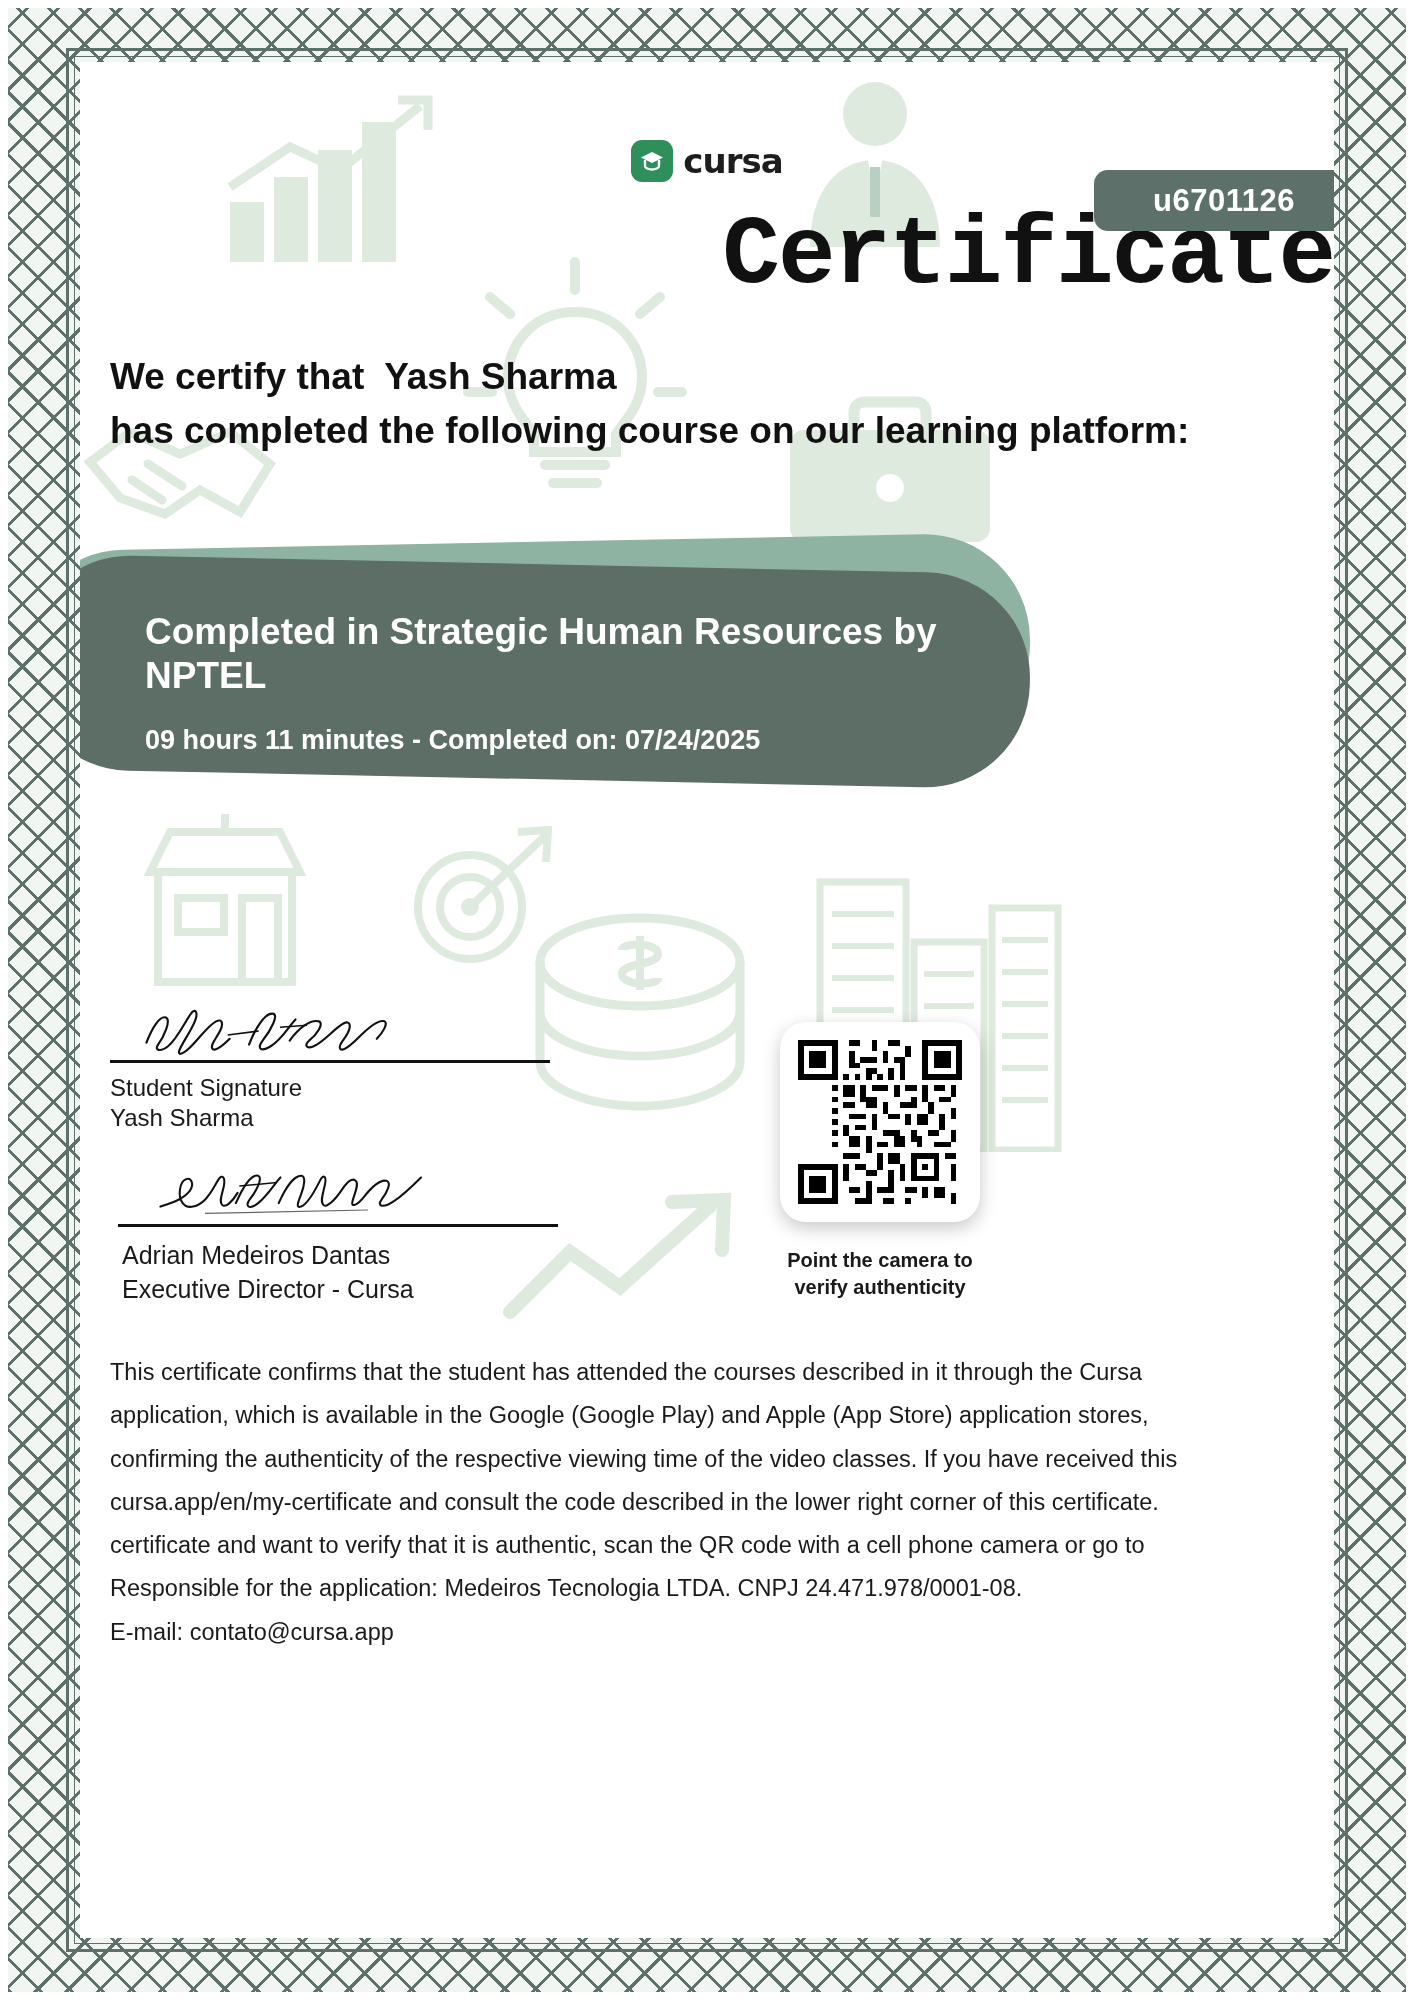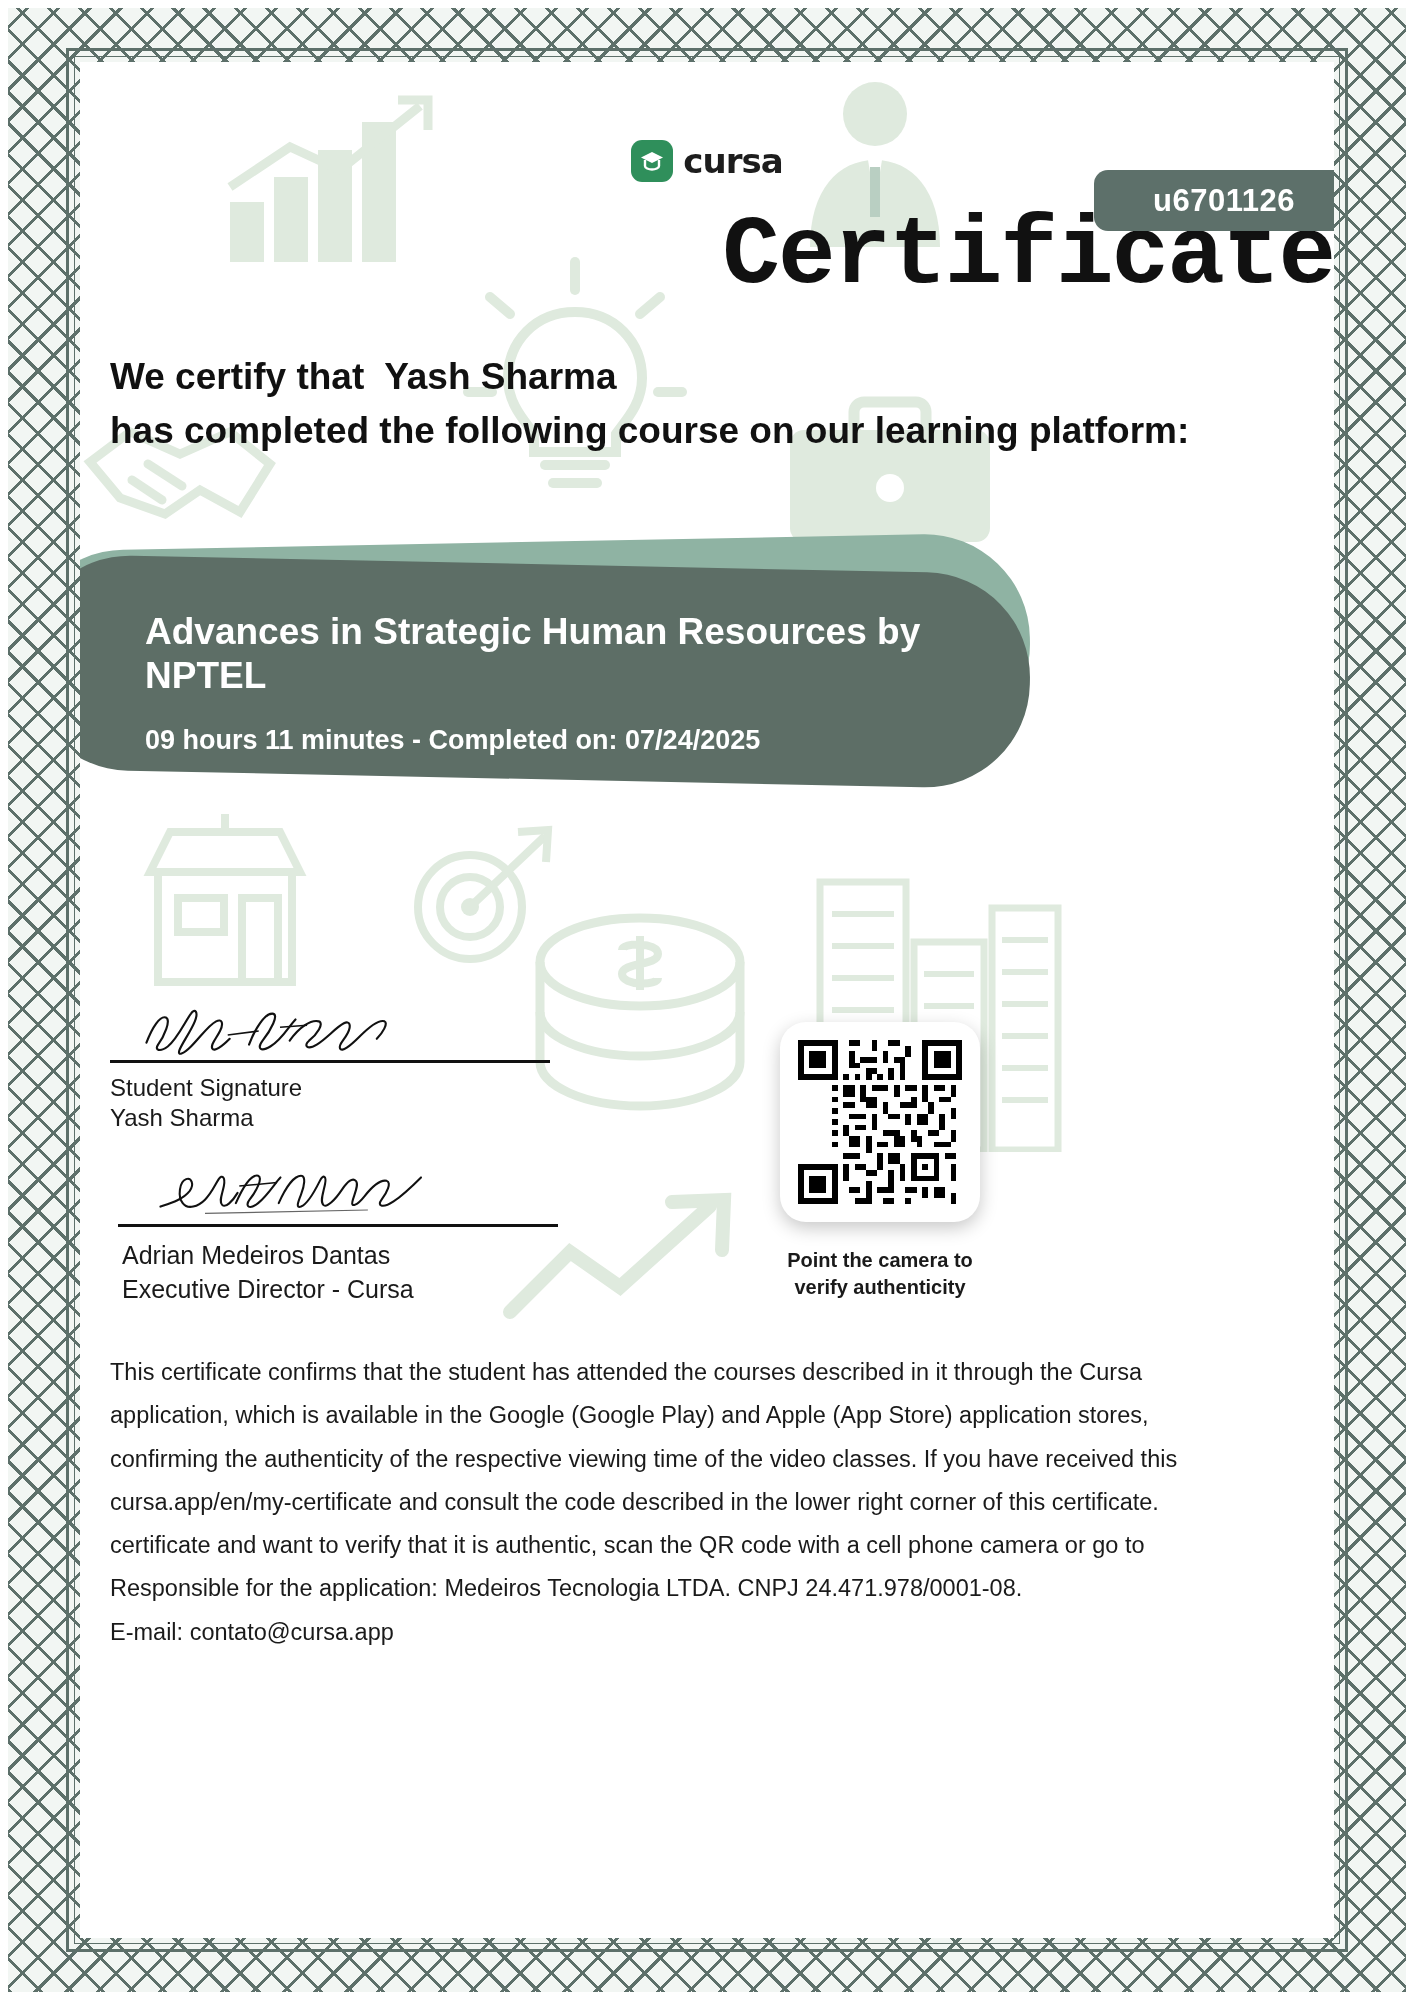--- a/index.html
+++ b/index.html
@@ -387,21 +387,21 @@
 
     <div class="certify-block">
       <div class="certify-line">We certify that  Yash Sharma</div>
       <div class="certify-line">has completed the following course on our learning platform:</div>
     </div>
 
     <div class="band-wrap">
       <div class="band-back"></div>
       <div class="band-front"></div>
       <div class="band-text">
-        <div class="course-title">Advances in Strategic Human Resources by NPTEL</div>
+        <div class="course-title">Completed in Strategic Human Resources by NPTEL</div>
         <div class="course-meta">09 hours 11 minutes - Completed on: 07/24/2025</div>
       </div>
     </div>
 
     <div class="sig-block">
       <svg class="sig-img" width="300" height="62" viewBox="0 0 300 62" fill="none">
         <path d="M12 42 C18 26 26 14 32 16 C38 18 30 36 24 44 C20 50 26 52 34 46 C44 38 52 20 58 12 C62 6 66 10 62 20 C58 30 48 44 46 50 C44 56 50 54 58 46 C68 36 76 24 84 20 C90 17 92 22 88 30 C84 38 78 44 80 48 C82 52 90 46 98 38" stroke="#111111" stroke-width="2.2" fill="none" stroke-linecap="round"></path>
         <path d="M118 44 C124 28 134 12 142 12 C150 12 140 30 132 40 C126 48 130 52 140 46 C152 39 160 24 166 18" stroke="#111111" stroke-width="2.2" fill="none" stroke-linecap="round"></path>
         <path d="M160 40 C170 26 182 18 190 20 C196 22 188 34 180 40 C174 45 178 50 188 44 C198 38 208 26 216 22 C222 19 224 24 220 32 C216 40 210 44 212 48 C214 52 222 46 232 36 C242 26 252 18 258 20 C262 22 256 32 250 38" stroke="#111111" stroke-width="2.2" fill="none" stroke-linecap="round"></path>
         <path d="M96 34 L128 30" stroke="#111111" stroke-width="1.6" fill="none"></path>

